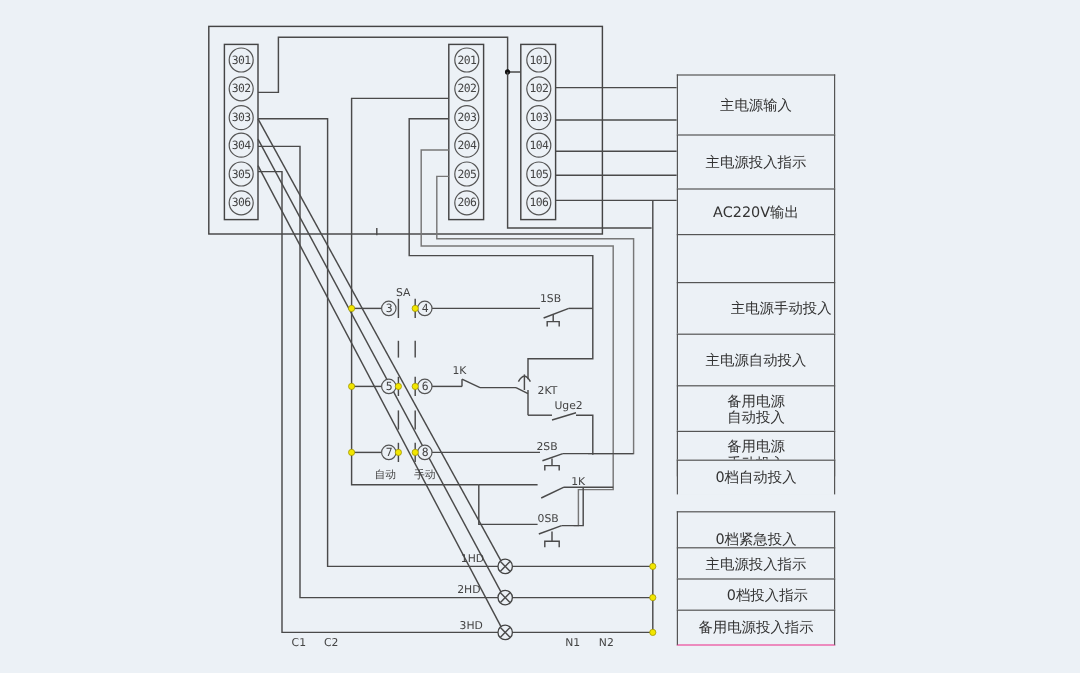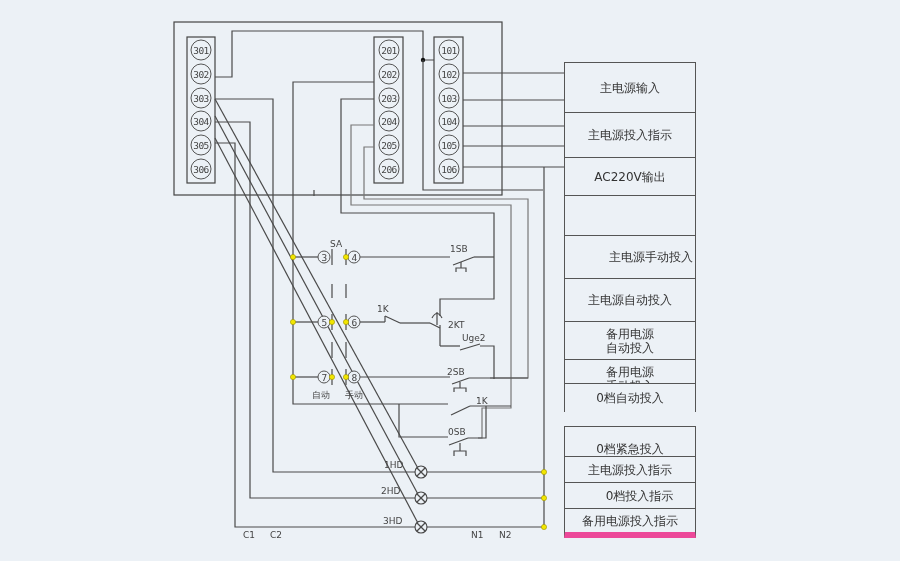--- a/index.html
+++ b/index.html
@@ -13,21 +13,21 @@
     .wire { stroke: #4a4a4a; stroke-width: 1.2; fill: none; }
     .wire-lt { stroke: #777; stroke-width: 1.2; fill: none; }
     .frame { stroke: #444; stroke-width: 1.2; fill: none; }
     .term-ring { stroke: #555; stroke-width: 1; fill: #ECF1F6; }
     .term-text { font-family: "DejaVu Sans Mono", monospace; font-size: 9.5px; fill: #444; text-anchor: middle; dominant-baseline: central; letter-spacing: -0.5px; }
     .lbl { font-family: "DejaVu Sans", sans-serif; font-size: 9px; fill: #444; }
     .node { fill: #f2e600; stroke: #9a9000; stroke-width: 0.6; }
     .dot { fill: #111; }
     .lamp { stroke: #444; stroke-width: 1.1; fill: #ECF1F6; }
     .side-box { position: absolute; left: 564px; width: 132px; border: 1px solid #555; border-bottom: none; box-sizing: border-box; display: flex; align-items: center; justify-content: center; text-align: center; font-size: 12px; color: #333; line-height: 14px; background: #ECF1F6; }
-    .side-box.last { border-bottom: 6px solid #ec4899; }
+    .side-box.last { border-bottom: 1px solid #ec4899; }
   </style>
 </head>
 <body>
 
 <svg id="diagram" width="900" height="561" viewBox="0 0 900 561" xmlns="http://www.w3.org/2000/svg">
 
   <rect class="frame" x="174" y="22" width="328" height="173"></rect>
 
   <rect class="frame" x="187" y="37" width="28" height="146"></rect>
   <rect class="frame" x="374" y="37" width="29" height="146"></rect>

